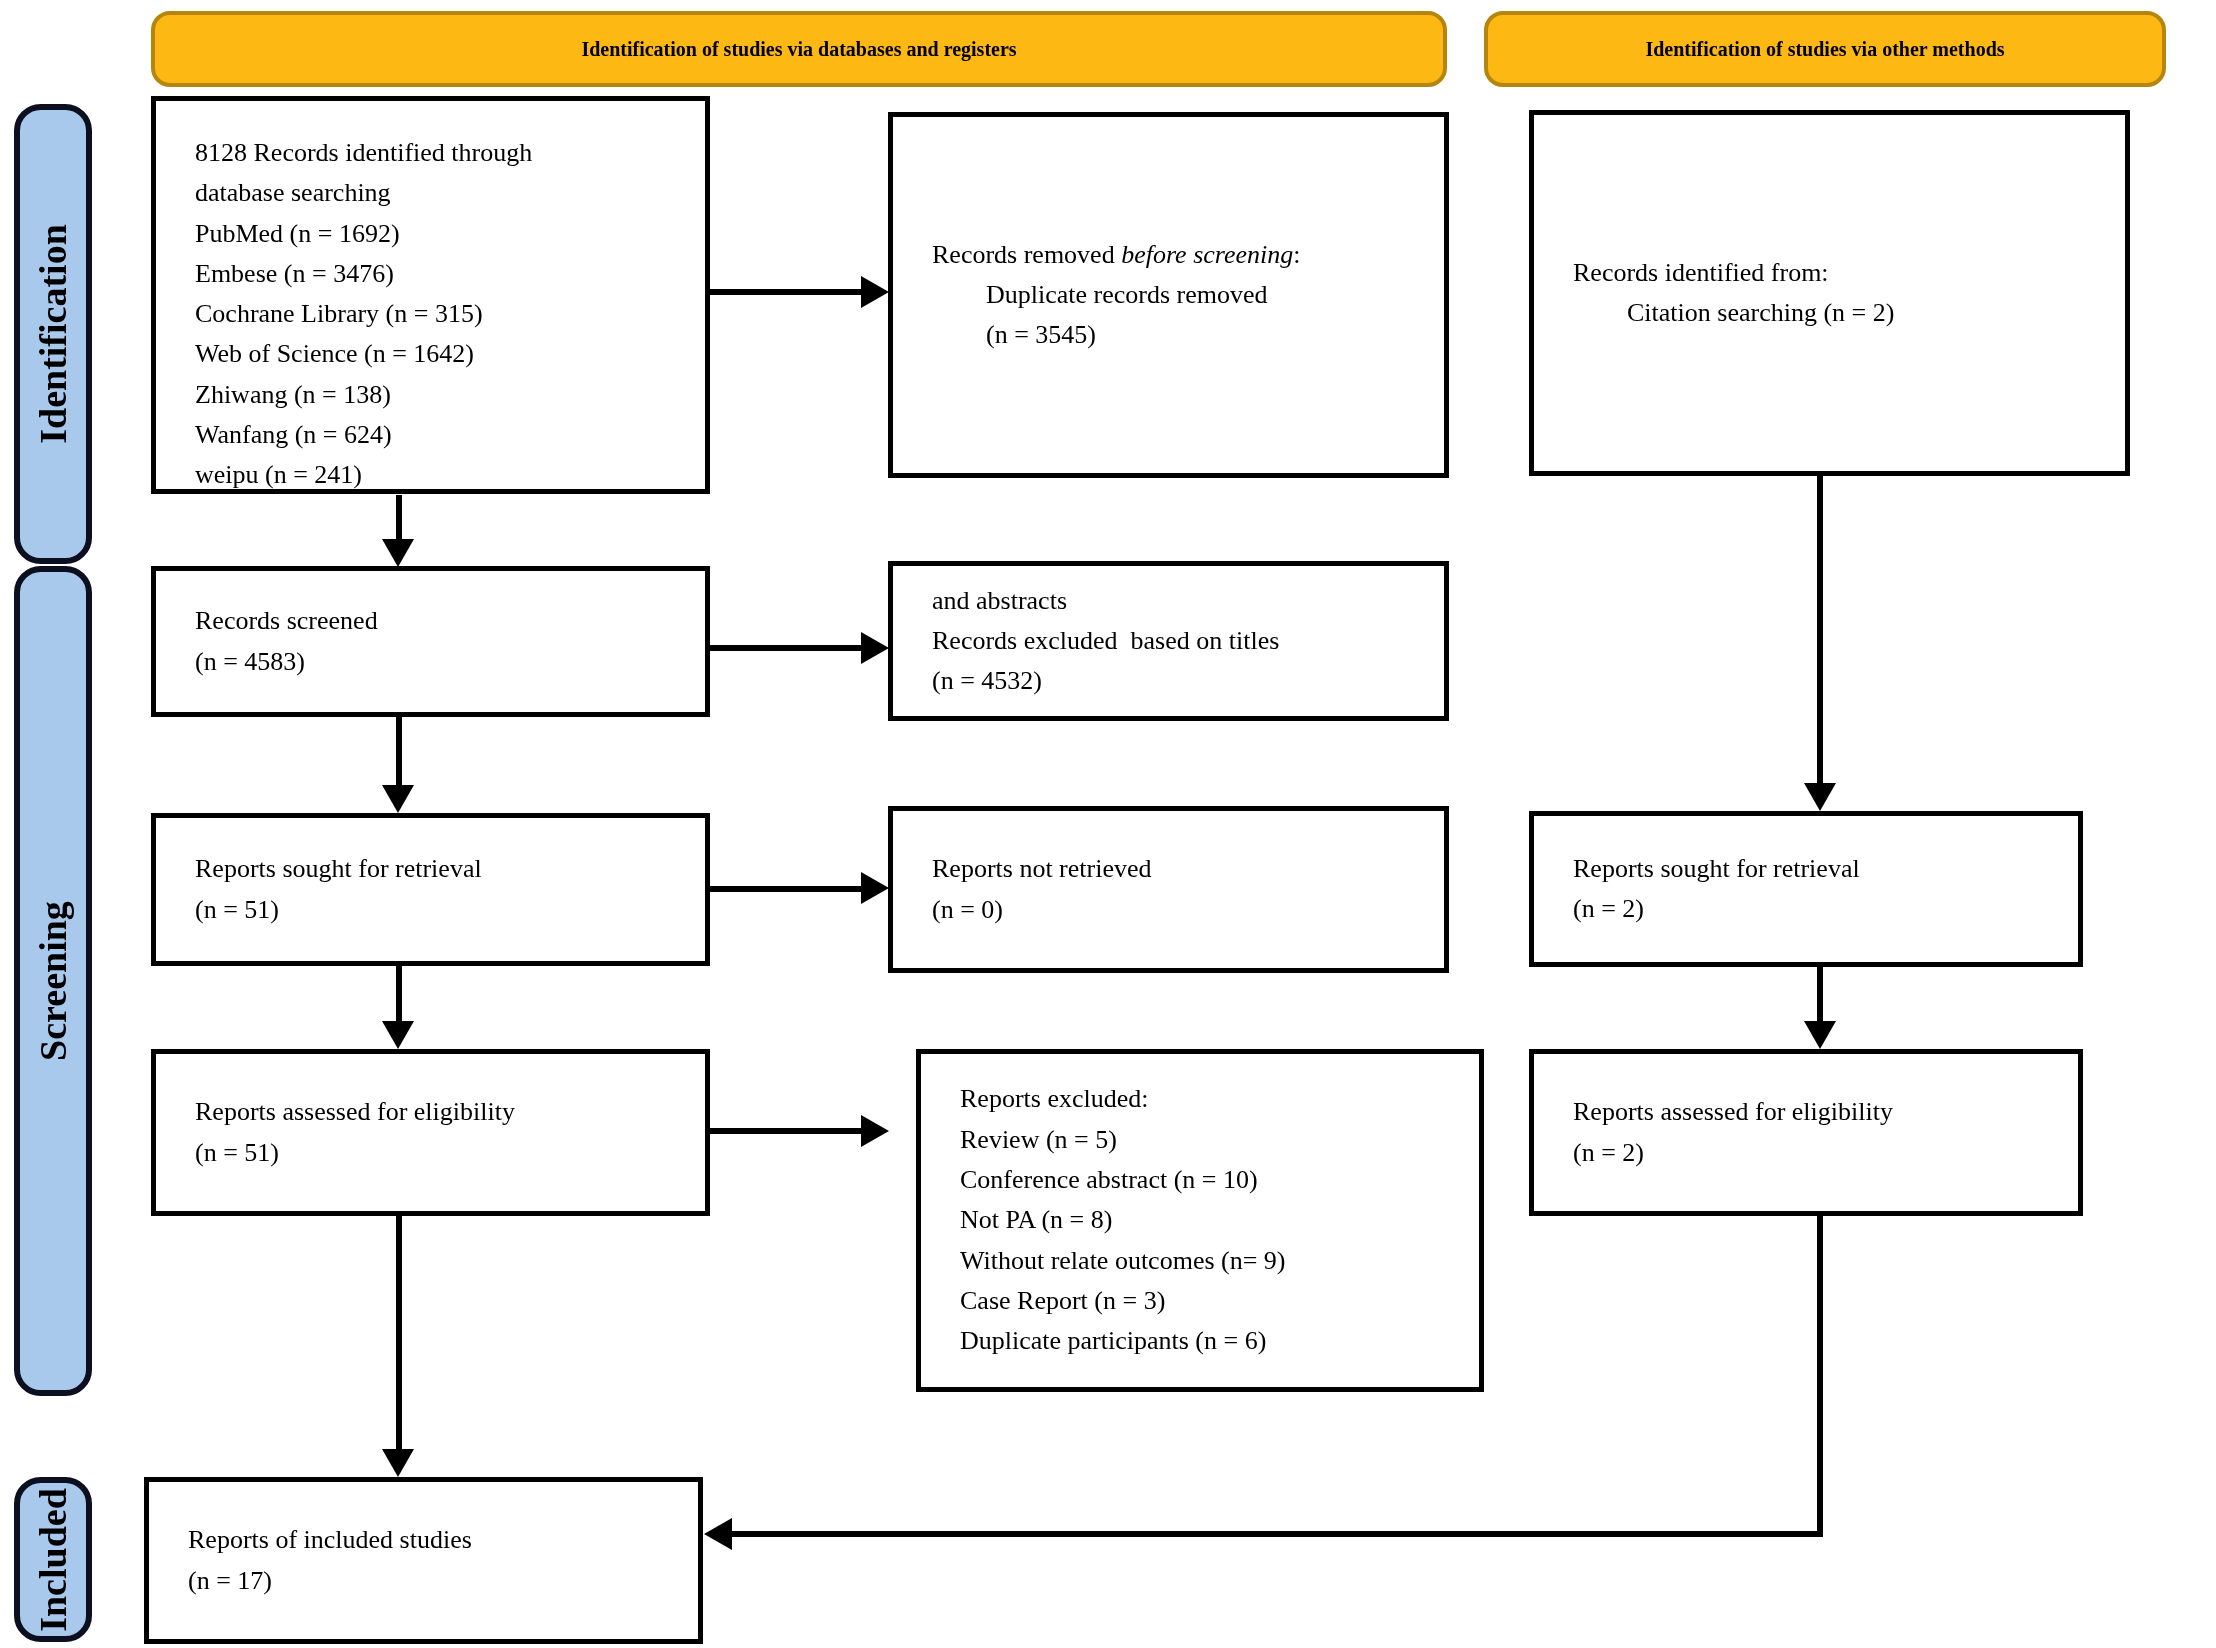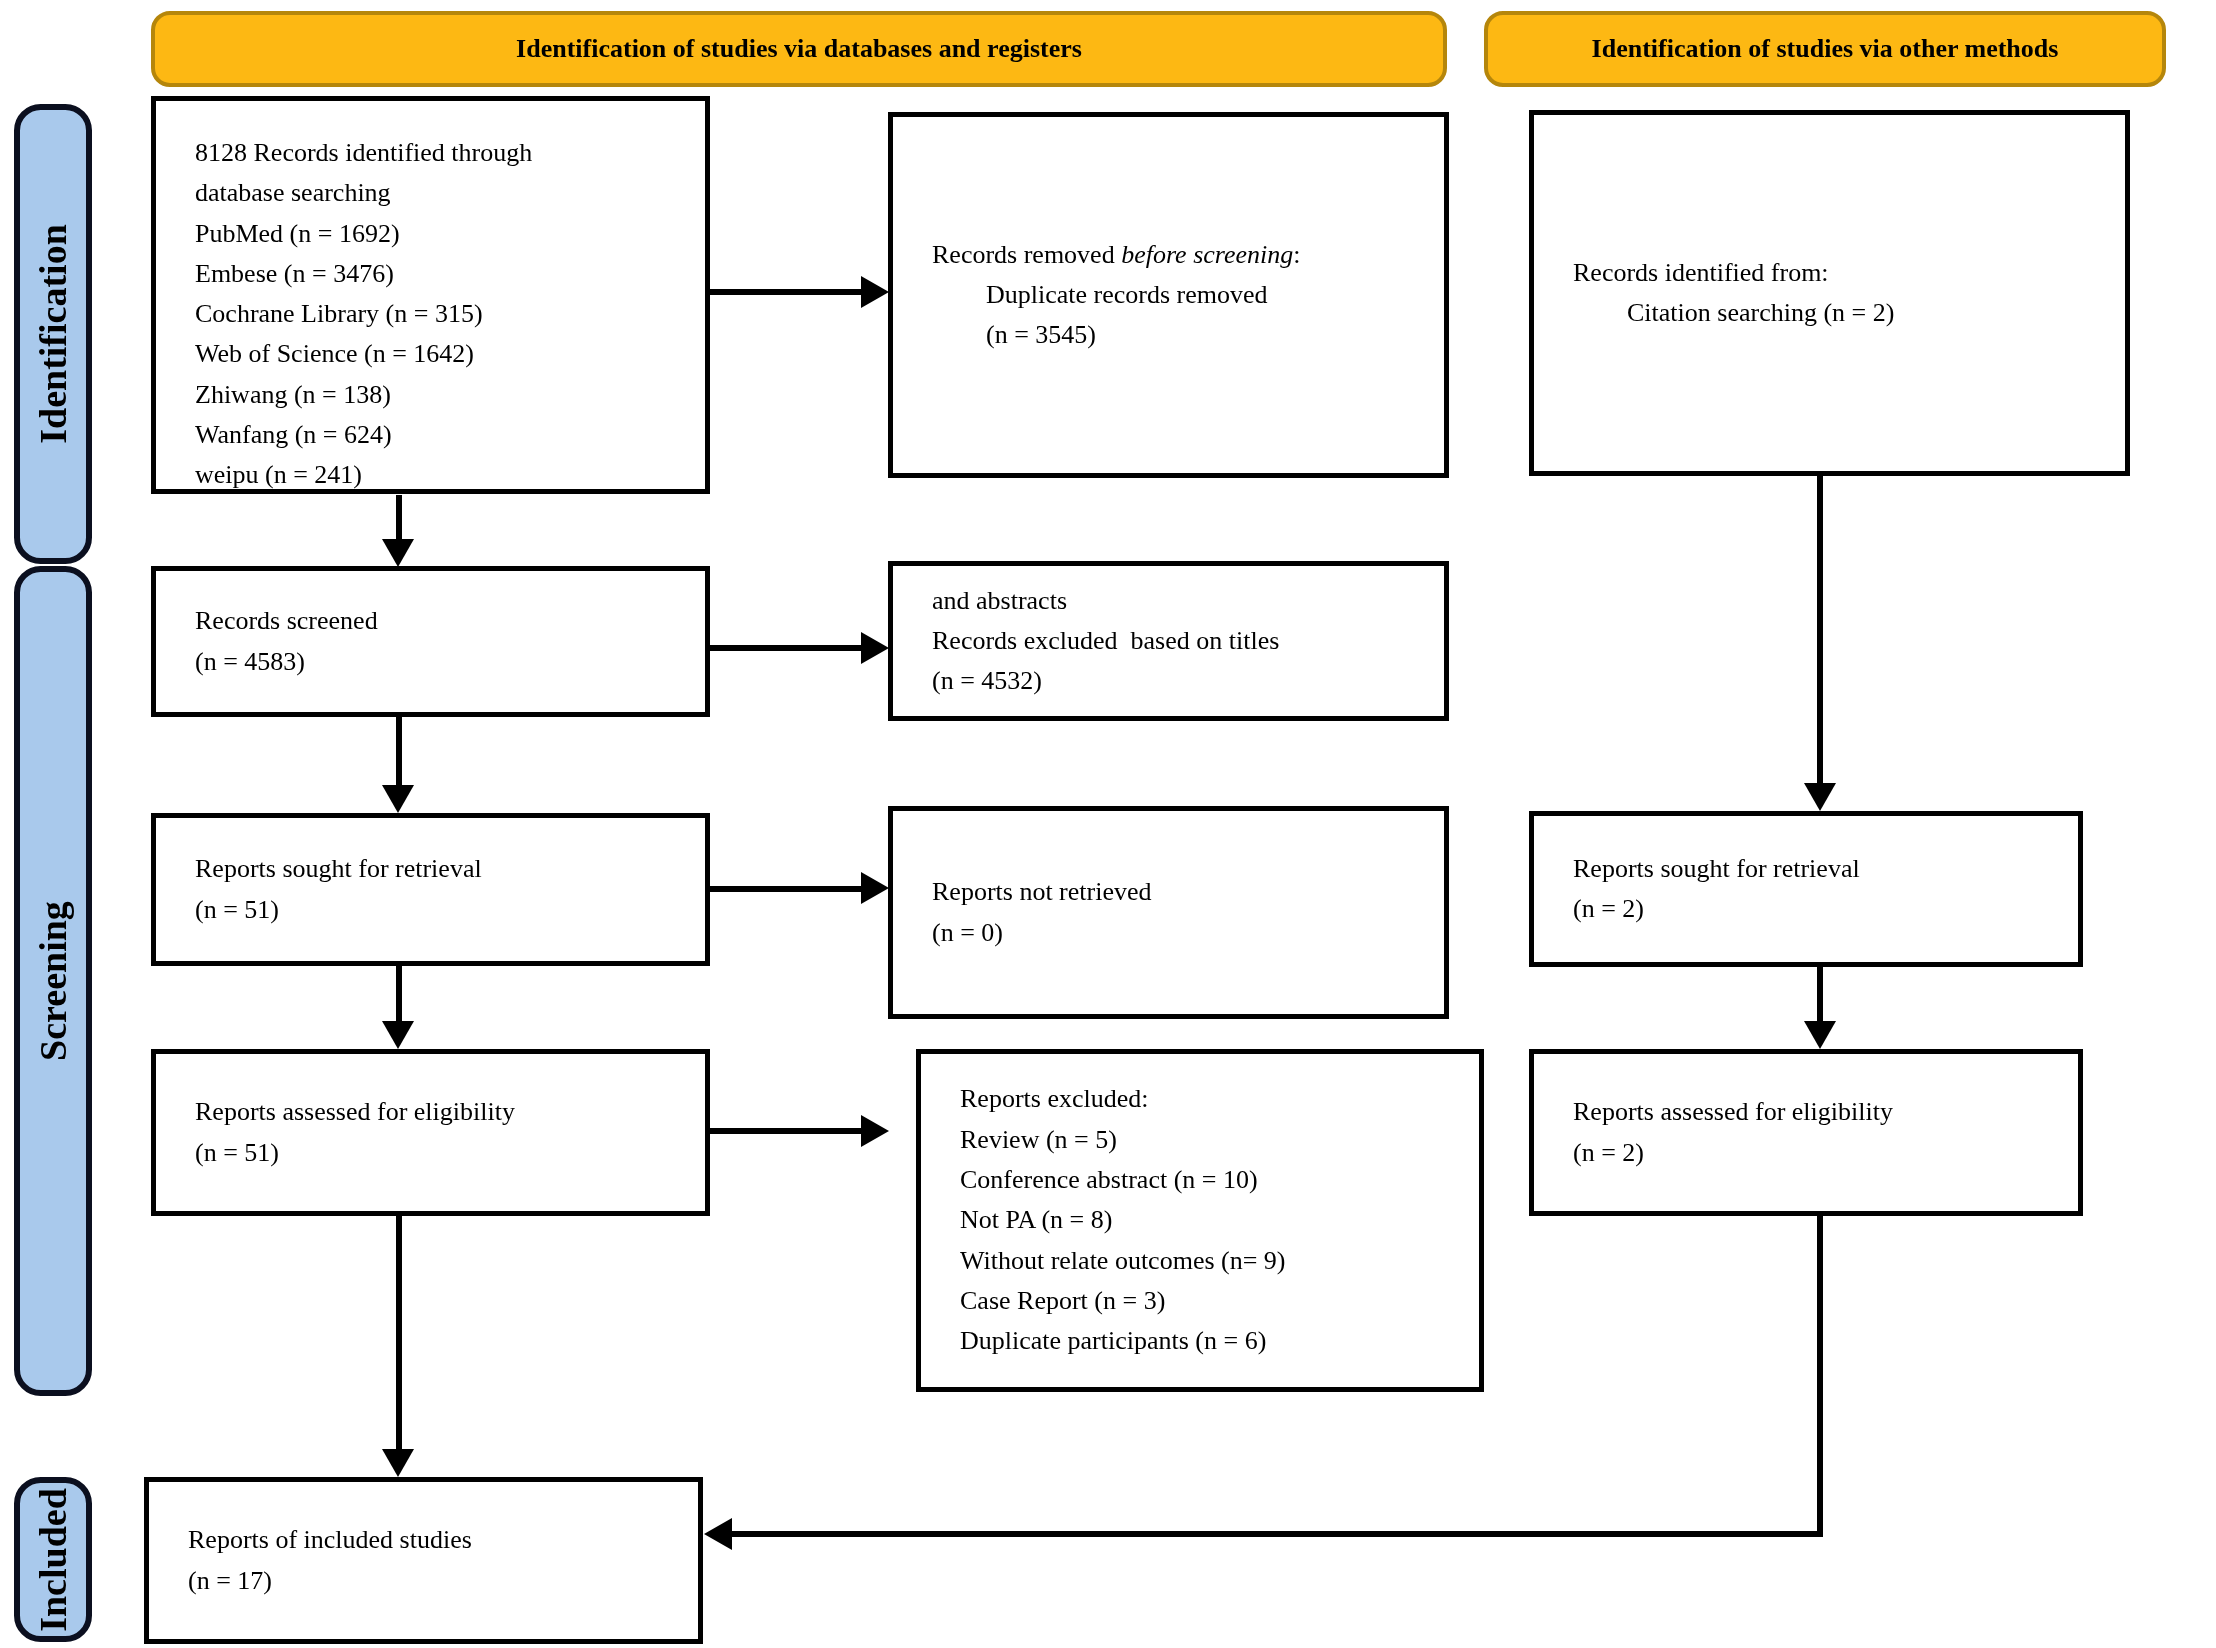--- a/index.html
+++ b/index.html
@@ -5,21 +5,21 @@
   html,body{margin:0;padding:0;background:#ffffff;}
   #canvas{
     position:relative;width:2216px;height:1648px;background:#ffffff;
     font-family:"Liberation Serif","DejaVu Serif",serif;color:#000;
     overflow:hidden;
   }
   
   .banner{
     position:absolute;background:#FDB813;border:4.6px solid #B5860B;border-radius:19px;
     display:flex;align-items:center;justify-content:center;box-sizing:border-box;
-    font-weight:bold;font-size:26px;text-align:center;
+    font-weight:bold;font-size:20px;text-align:center;
   }
   
   .stage{
     position:absolute;background:#A9C9EC;border:6.9px solid #0B0F1F;border-radius:26.6px;
     display:flex;align-items:center;justify-content:center;box-sizing:border-box;
   }
   .stage .vtext{
     transform:rotate(-90deg);white-space:nowrap;font-weight:bold;font-size:38px;
   }
   
@@ -97,21 +97,21 @@
     <span class="line">and abstracts</span>
     <span class="line">Records excluded  based on titles</span>
     <span class="line">(n = 4532)</span>
   </div>
 
   <div class="box" style="left:151px;top:813px;width:559px;height:153px;">
     <span class="line">Reports sought for retrieval</span>
     <span class="line">(n = 51)</span>
   </div>
 
-  <div class="box" style="left:888px;top:806px;width:561px;height:213px;">
+  <div class="box" style="left:888px;top:806px;width:561px;height:167px;">
     <span class="line">Reports not retrieved</span>
     <span class="line">(n = 0)</span>
   </div>
 
   <div class="box" style="left:1529px;top:811px;width:554px;height:156px;">
     <span class="line">Reports sought for retrieval</span>
     <span class="line">(n = 2)</span>
   </div>
 
   <div class="box" style="left:151px;top:1049px;width:559px;height:167px;">

